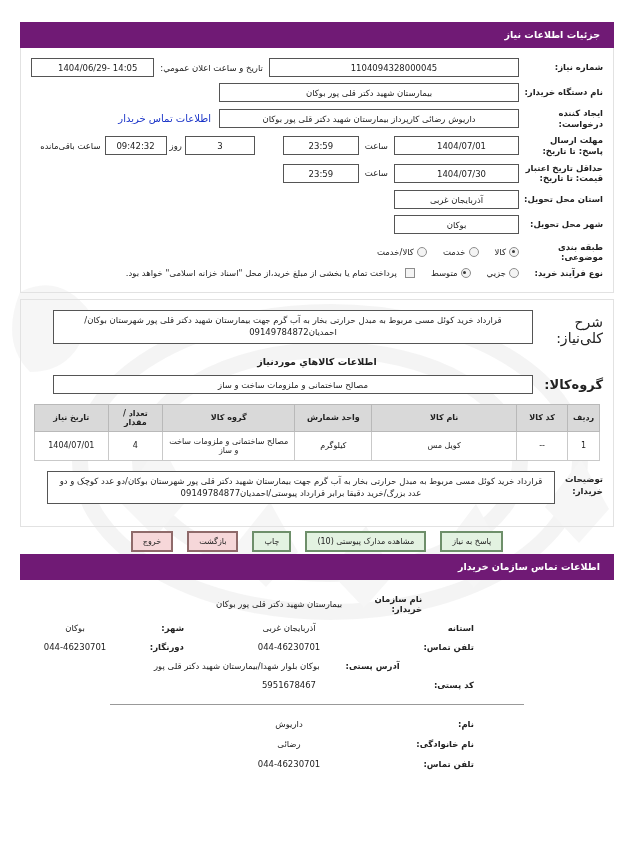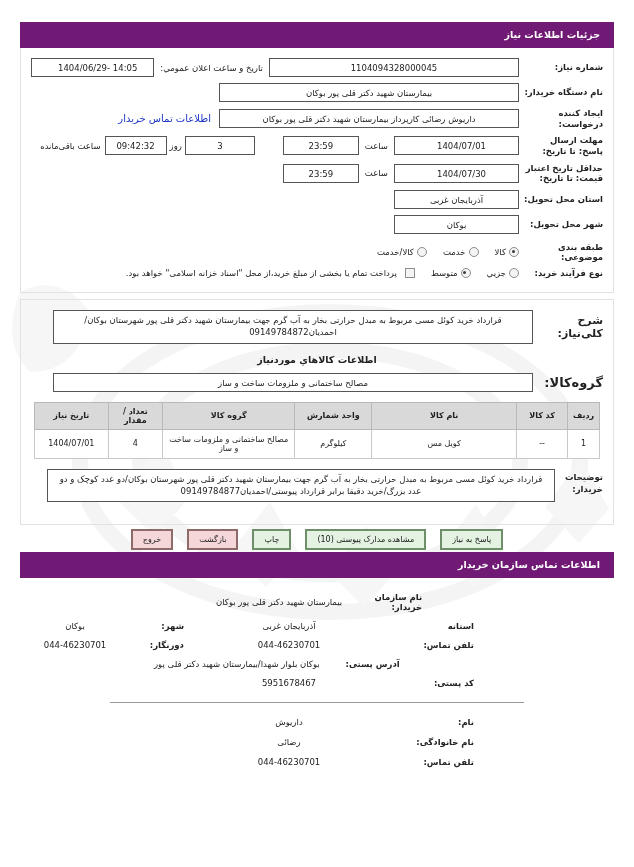--- a/index.html
+++ b/index.html
@@ -157,22 +157,22 @@
     border: 1px solid #8d8d8d;
     background: #f4f4f4;
     display: inline-block;
     flex: 0 0 8px;
   }
   .note-txt { font-size: 8.5px; white-space: nowrap; }
 
   
   .summary-row { display: flex; align-items: flex-start; margin-bottom: 8px; }
   .summary-lbl {
-    font-weight: bold;
-    font-size: 11px;
+    font-weight: normal;
+    font-size: 14px;
     width: 70px;
     flex: 0 0 70px;
     text-align: right;
     padding-top: 4px;
     padding-left: 4px;
     box-sizing: border-box;
   }
   .summary-box {
     border: 1px solid #555;
     background: #fff;

